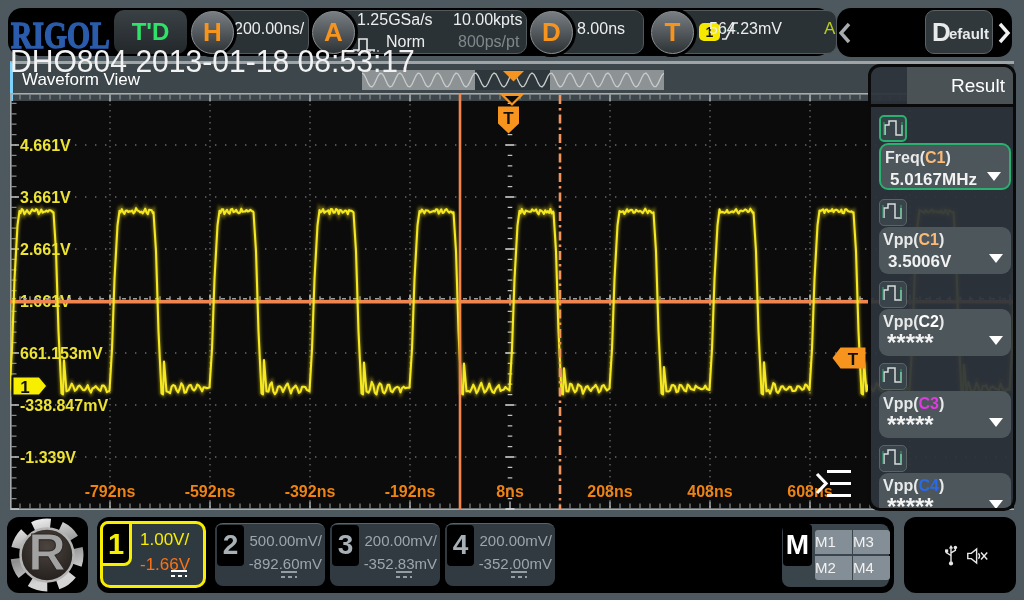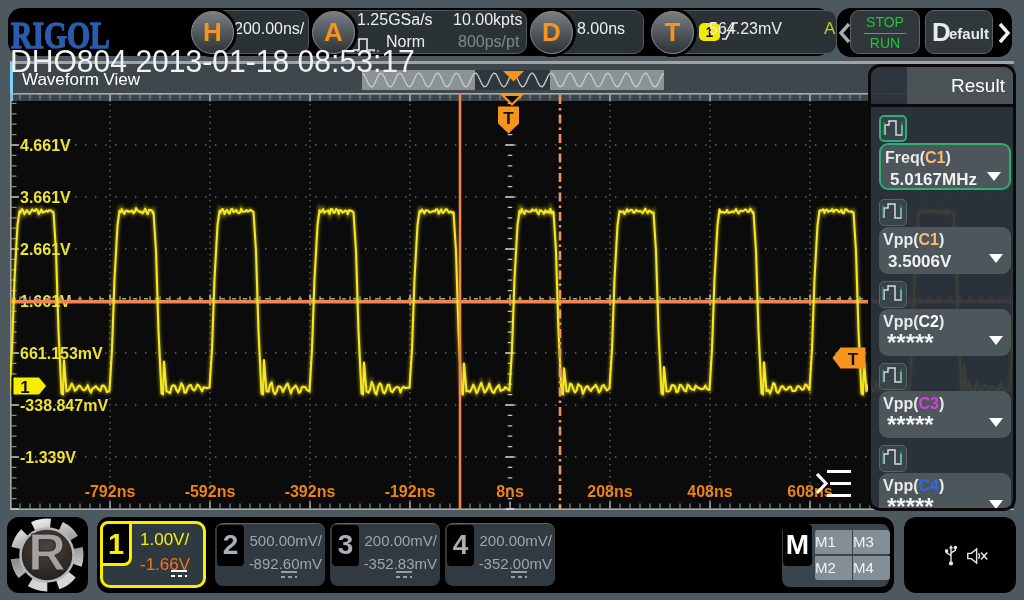--- a/index.html
+++ b/index.html
@@ -68,20 +68,21 @@
 #mgroup { position:absolute; left:685px; top:7px; width:107px; height:63px; background:#3a444b; border-radius:8px; }
 #mbadge { position:absolute; left:1px; top:0px; width:29px; height:42px; background:#000; border-radius:4px;
   color:#fff; font-weight:bold; font-size:28px; text-align:center; line-height:41px; }
 .mbtn { position:absolute; width:37px; height:24px; background:#848e96; color:#f2f2f2; font-size:15px;
   line-height:24px; }
 </style></head>
 <body>
 
 <div class="abs" id="tb1">
   <div id="rigol">RIGOL</div>
+  <div id="tdsect">T'D</div>
   <div class="sect" style="left:198px; width:103px;"></div>
   <div class="wtext" style="left:226px; top:12px;">200.00ns/</div>
   <div class="circ" style="left:183px;">H</div>
   <div class="sect" style="left:318px; width:201px;"></div>
   <div class="wtext" style="left:349px; top:3px;">1.25GSa/s</div>
   <div class="wtext" style="left:378px; top:25px;">Norm</div>
   <svg class="abs" style="left:344px; top:27px;" width="30" height="17" viewBox="0 0 30 17">
     <path d="M1 15 h6 v-11 h8 v11 h8" fill="none" stroke="#e8eaea" stroke-width="1.6"></path>
     <path d="M1 16 h28" stroke="#e8eaea" stroke-width="1" stroke-dasharray="2 2"></path>
   </svg>
@@ -101,26 +102,20 @@
   </svg>
   <div class="wtext" style="left:701px; top:12px;">564.23mV</div>
   <div class="abs" style="left:816px; top:11px; color:#b7cc1e; font-size:17px;">A</div>
   <div class="circ" style="left:643px;">T</div>
 </div>
 
 <div class="abs" id="tb2">
   <svg class="abs" style="left:1px; top:14px;" width="14" height="22" viewBox="0 0 14 22">
     <path d="M11 2 L3 11 L11 20" fill="none" stroke="#a6acaf" stroke-width="3.4"></path>
   </svg>
-  <div class="abs" style="left:13px; top:2px; width:70px; height:44px; background:#30383c;
-       border:1.5px solid #5a6266; border-radius:9px;">
-    <div style="position:absolute; left:0; width:100%; top:3px; text-align:center; color:#21c23f; font-size:14px;">STOP</div>
-    <div style="position:absolute; left:13px; right:13px; top:21.5px; height:1.5px; background:#21c23f;"></div>
-    <div style="position:absolute; left:0; width:100%; top:24px; text-align:center; color:#21c23f; font-size:14px;">RUN</div>
-  </div>
   <div class="abs" style="left:88px; top:2px; width:68px; height:44px; background:#30383c;
        border:1.5px solid #5a6266; border-radius:9px; color:#e9ebeb;">
     <span style="position:absolute; left:6px; top:6px; font-size:26px; font-weight:bold;">D</span>
     <span style="position:absolute; left:23px; top:14px; font-size:15px; font-weight:bold;">efault</span>
   </div>
   <svg class="abs" style="left:160px; top:14px;" width="14" height="22" viewBox="0 0 14 22">
     <path d="M3 2 L11 11 L3 20" fill="none" stroke="#f0f2f2" stroke-width="3.4"></path>
   </svg>
 </div>
 

